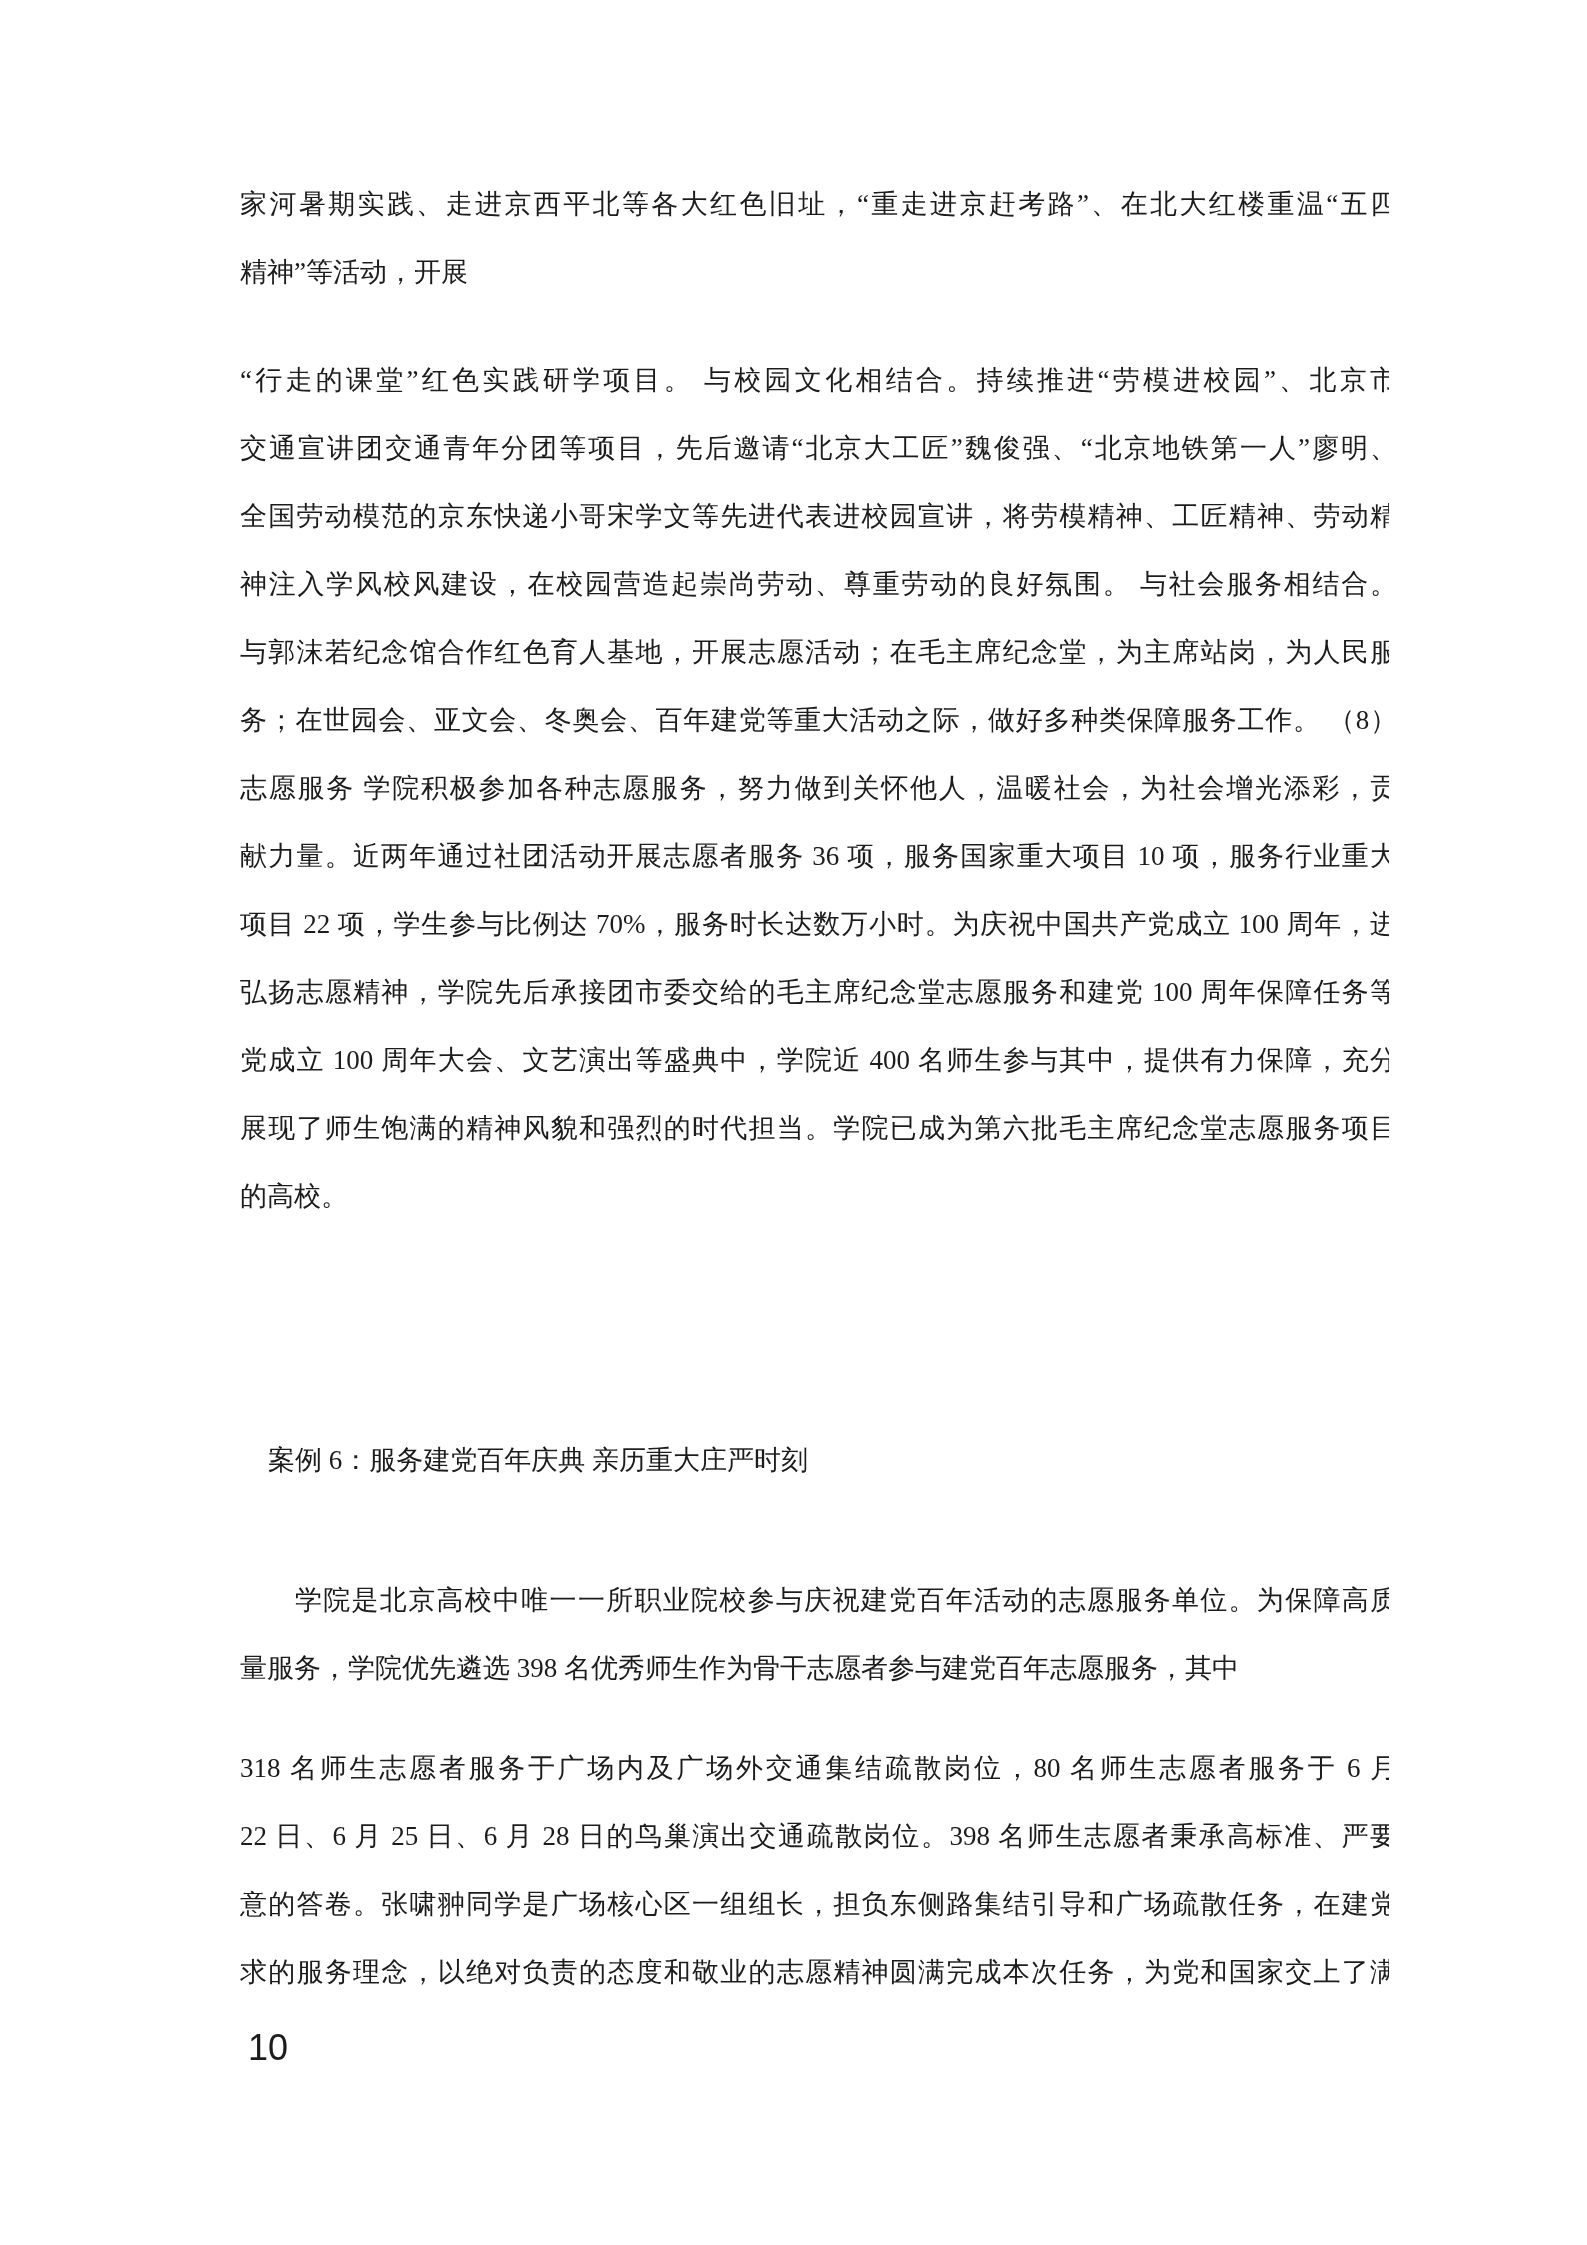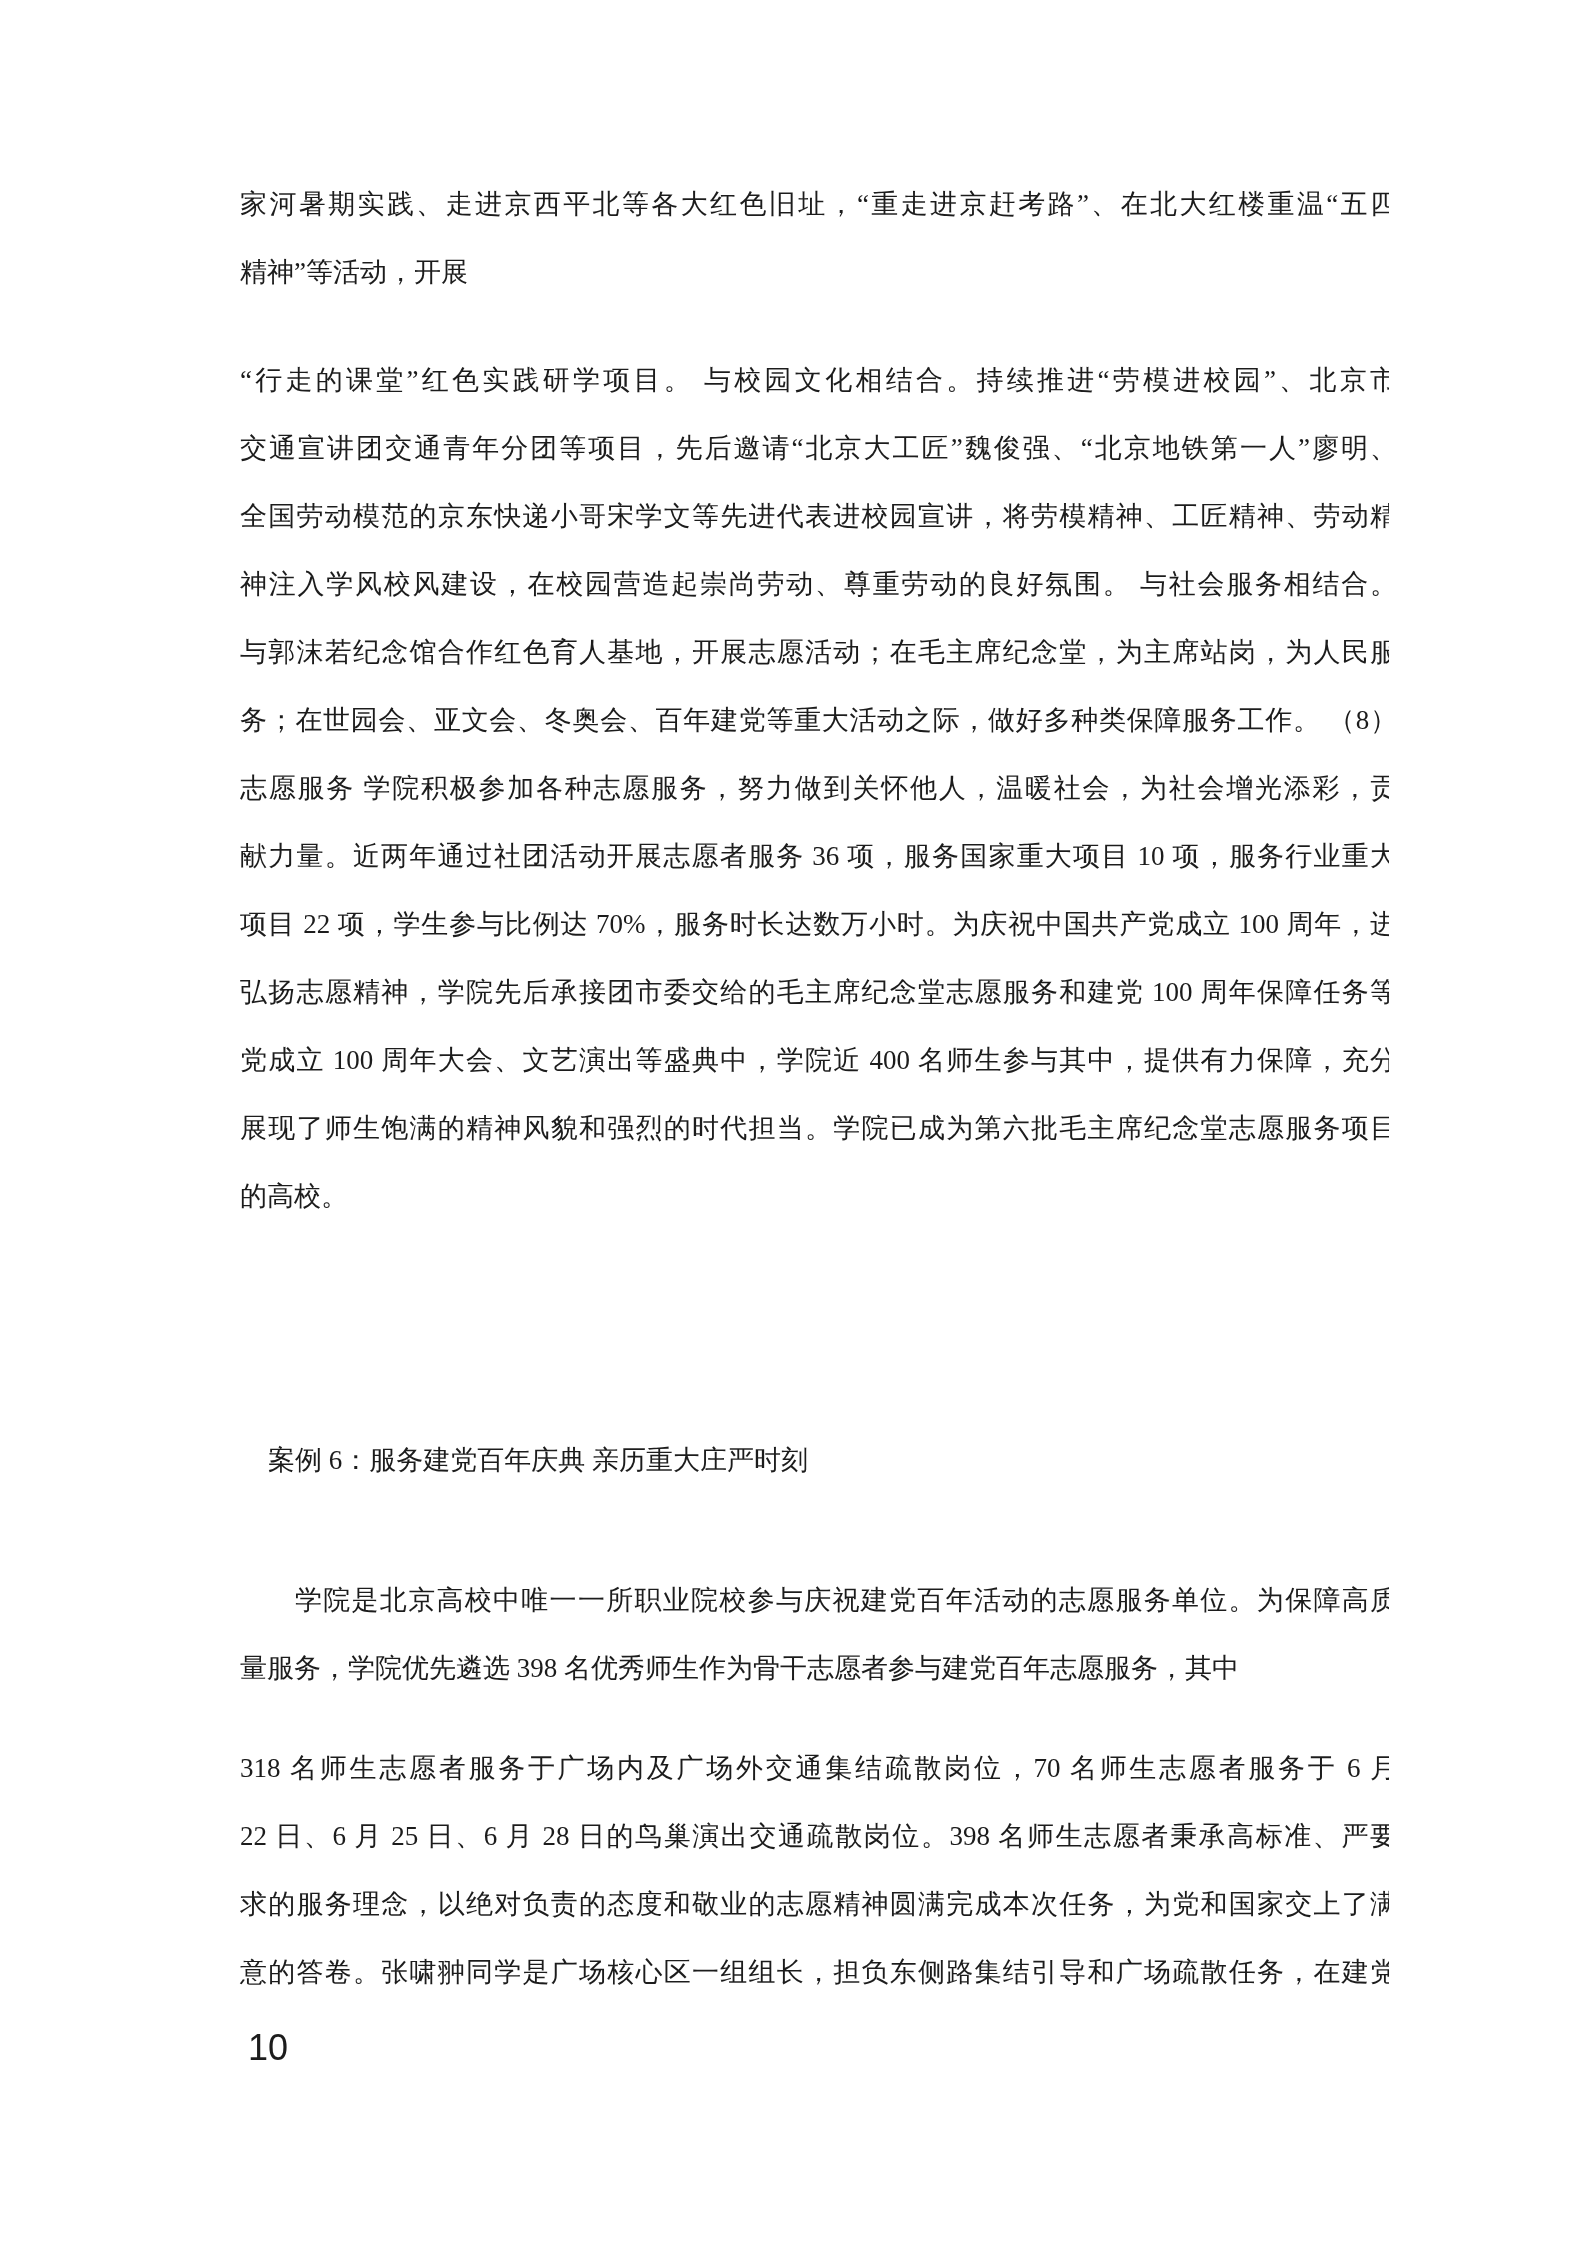--- a/index.html
+++ b/index.html
@@ -93,23 +93,23 @@
     <div class="para" style="top:1426px;">
       <div class="heading-line">案例 6：服务建党百年庆典 亲历重大庄严时刻</div>
     </div>
 
     <div class="para" style="top:1566px;">
       <div class="line indent-2">学院是北京高校中唯一一所职业院校参与庆祝建党百年活动的志愿服务单位。为保障高质</div>
       <div class="line short">量服务，学院优先遴选 398 名优秀师生作为骨干志愿者参与建党百年志愿服务，其中</div>
     </div>
 
     <div class="para" style="top:1734px;">
-      <div class="line">318 名师生志愿者服务于广场内及广场外交通集结疏散岗位，70 名师生志愿者服务于 6 月</div>
+      <div class="line">318 名师生志愿者服务于广场内及广场外交通集结疏散岗位，80 名师生志愿者服务于 6 月</div>
       <div class="line">22 日、6 月 25 日、6 月 28 日的鸟巢演出交通疏散岗位。398 名师生志愿者秉承高标准、严要</div>
+      <div class="line">意的答卷。张啸翀同学是广场核心区一组组长，担负东侧路集结引导和广场疏散任务，在建党</div>
       <div class="line">求的服务理念，以绝对负责的态度和敬业的志愿精神圆满完成本次任务，为党和国家交上了满</div>
-      <div class="line">意的答卷。张啸翀同学是广场核心区一组组长，担负东侧路集结引导和广场疏散任务，在建党</div>
     </div>
 
   </div>
 
   <div class="page-number">10</div>
 
 </div>
 
 </body></html>

